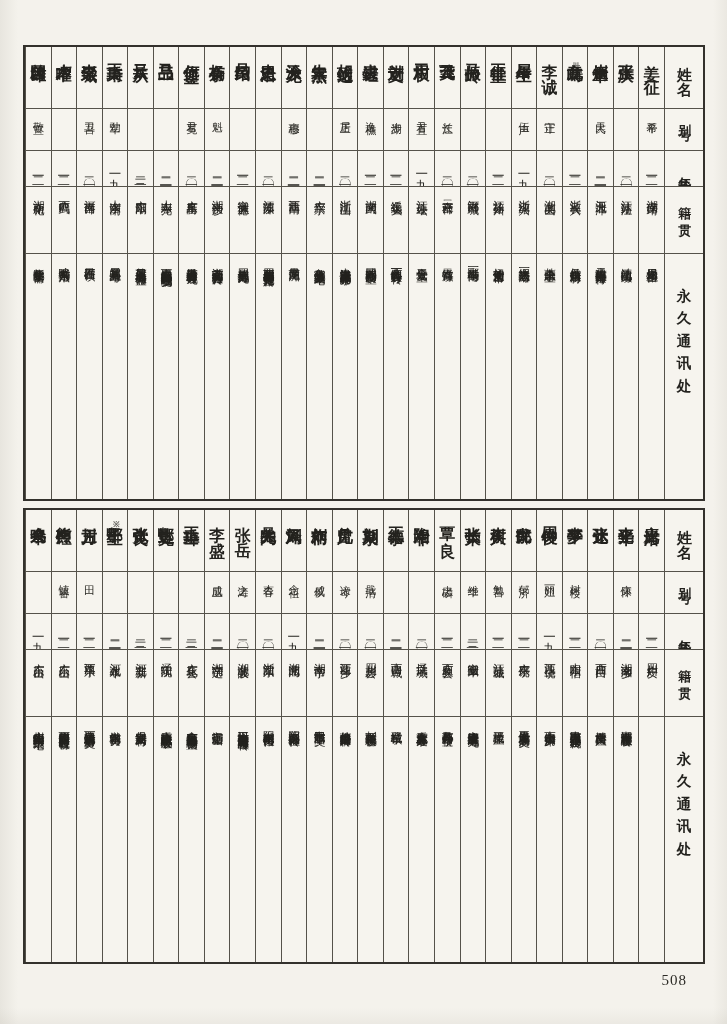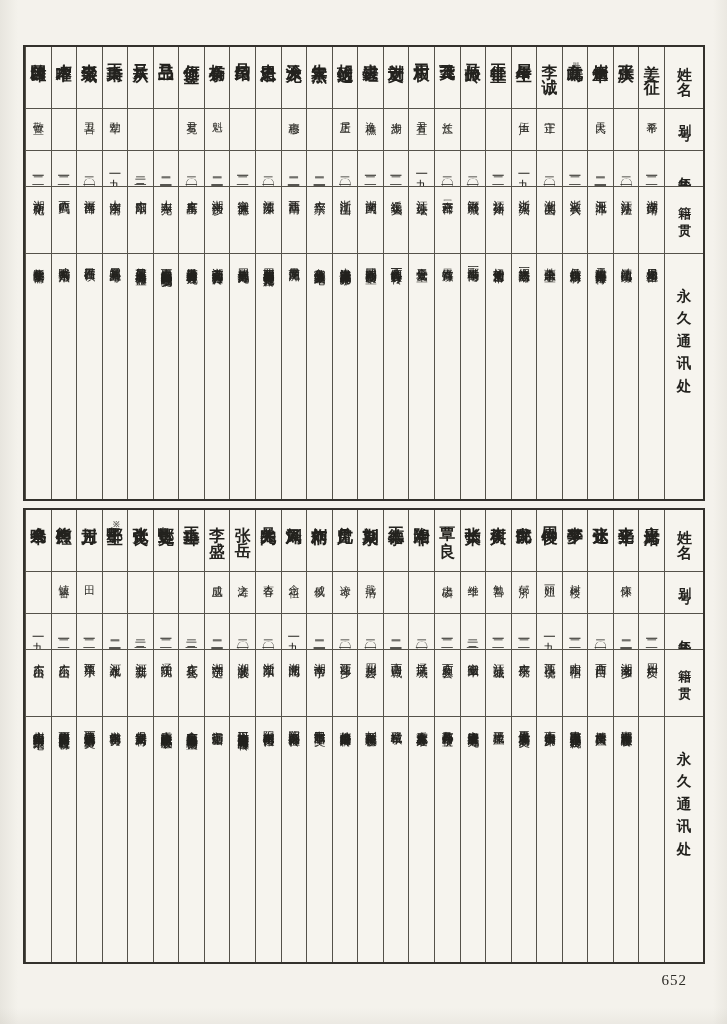--- a/index.html
+++ b/index.html
@@ -957,13 +957,13 @@
         <div class="cell c-nat">
           <span class="vt t-nat">广东台山</span>
         </div>
         <div class="cell c-addr">
           <span class="vt t-addr">广州中华中路陶街三十六号之二余宅</span>
         </div>
       </div>
     </div>
 </div>
 
-<div class="page-num">652</div>
+<div class="page-num">508</div>
 
 </body></html>

